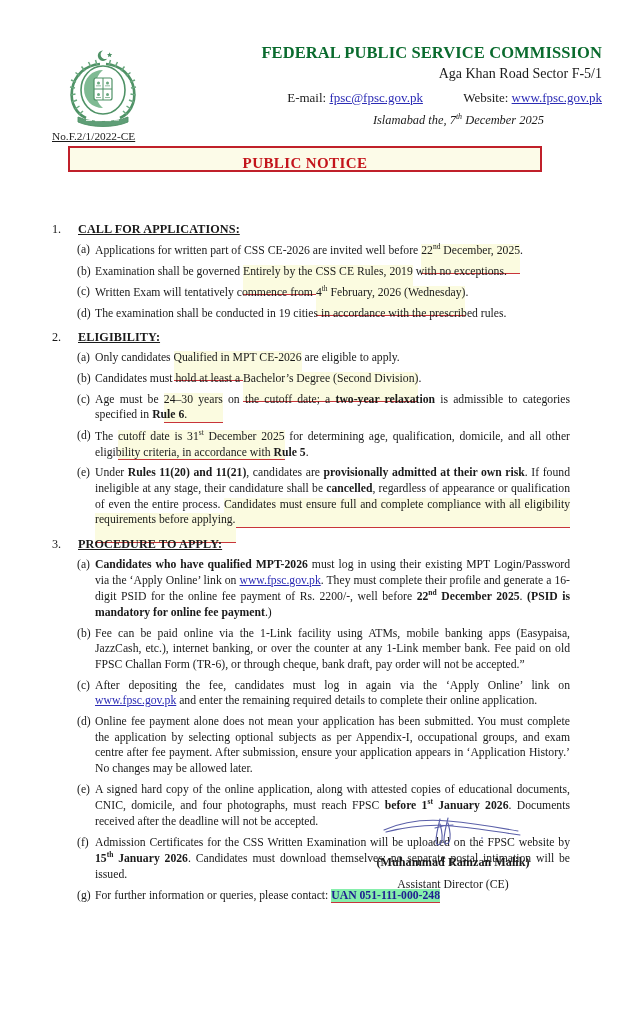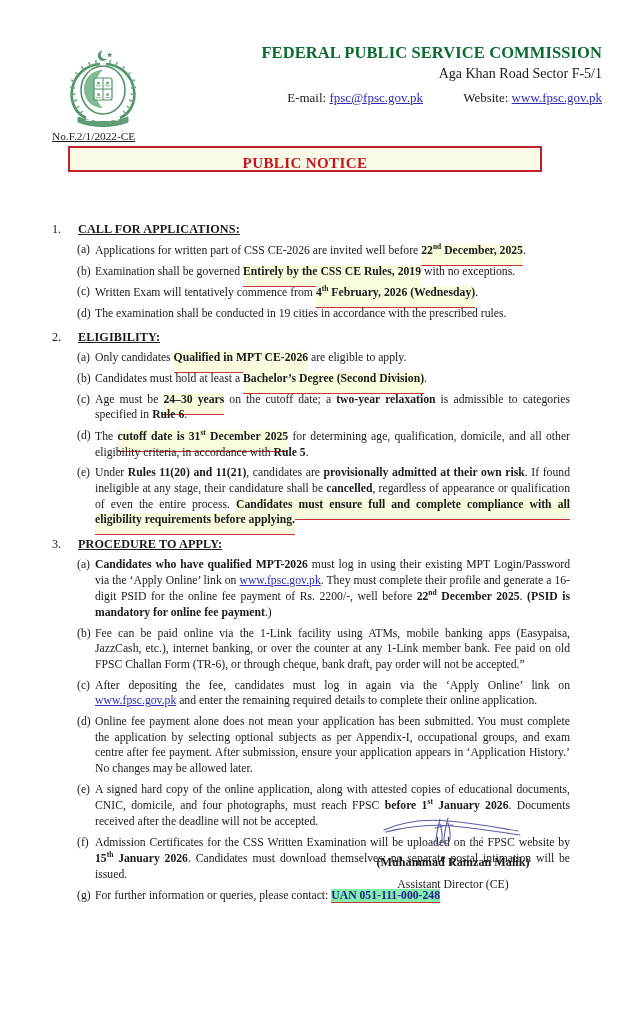--- a/index.html
+++ b/index.html
@@ -165,22 +165,22 @@
     flex: 1 1 auto;
     text-align: justify;
   }
 
   b { font-weight: bold; }
   sup { font-size: 7.5px; vertical-align: super; }
 
   .hl {
     background: #fbfbe0;
     border-bottom: 1.4px solid #c8343a;
-    font-weight: bold;
-    padding-bottom: 8px;
+    font-weight: normal;
+    padding-bottom: 16px;
   }
   .uan {
     color: #202090;
     font-weight: bold;
     border-bottom: 1.5px solid #c8343a;
     background: #86efac;
   }
 
   
   .sign-area {
@@ -253,20 +253,21 @@
       <div class="org-addr">Aga Khan Road Sector F-5/1</div>
       <div class="org-contact">
         <span class="lbl">E-mail:</span>
         <span class="lnk">fpsc@fpsc.gov.pk</span>
         <span class="gap-contact"></span>
         <span class="lbl">Website:</span>
         <span class="lnk">www.fpsc.gov.pk</span>
       </div>
     </div>
 
+    <div class="dateline"><span>Islamabad the, 7</span><sup>th</sup><span> December 2025</span></div>
 
     <div class="fileno">No.F.2/1/2022-CE</div>
   </div>
 
   <div class="notice-box">
     <span class="notice-text">PUBLIC NOTICE</span>
   </div>
 
 
   <div class="content">

